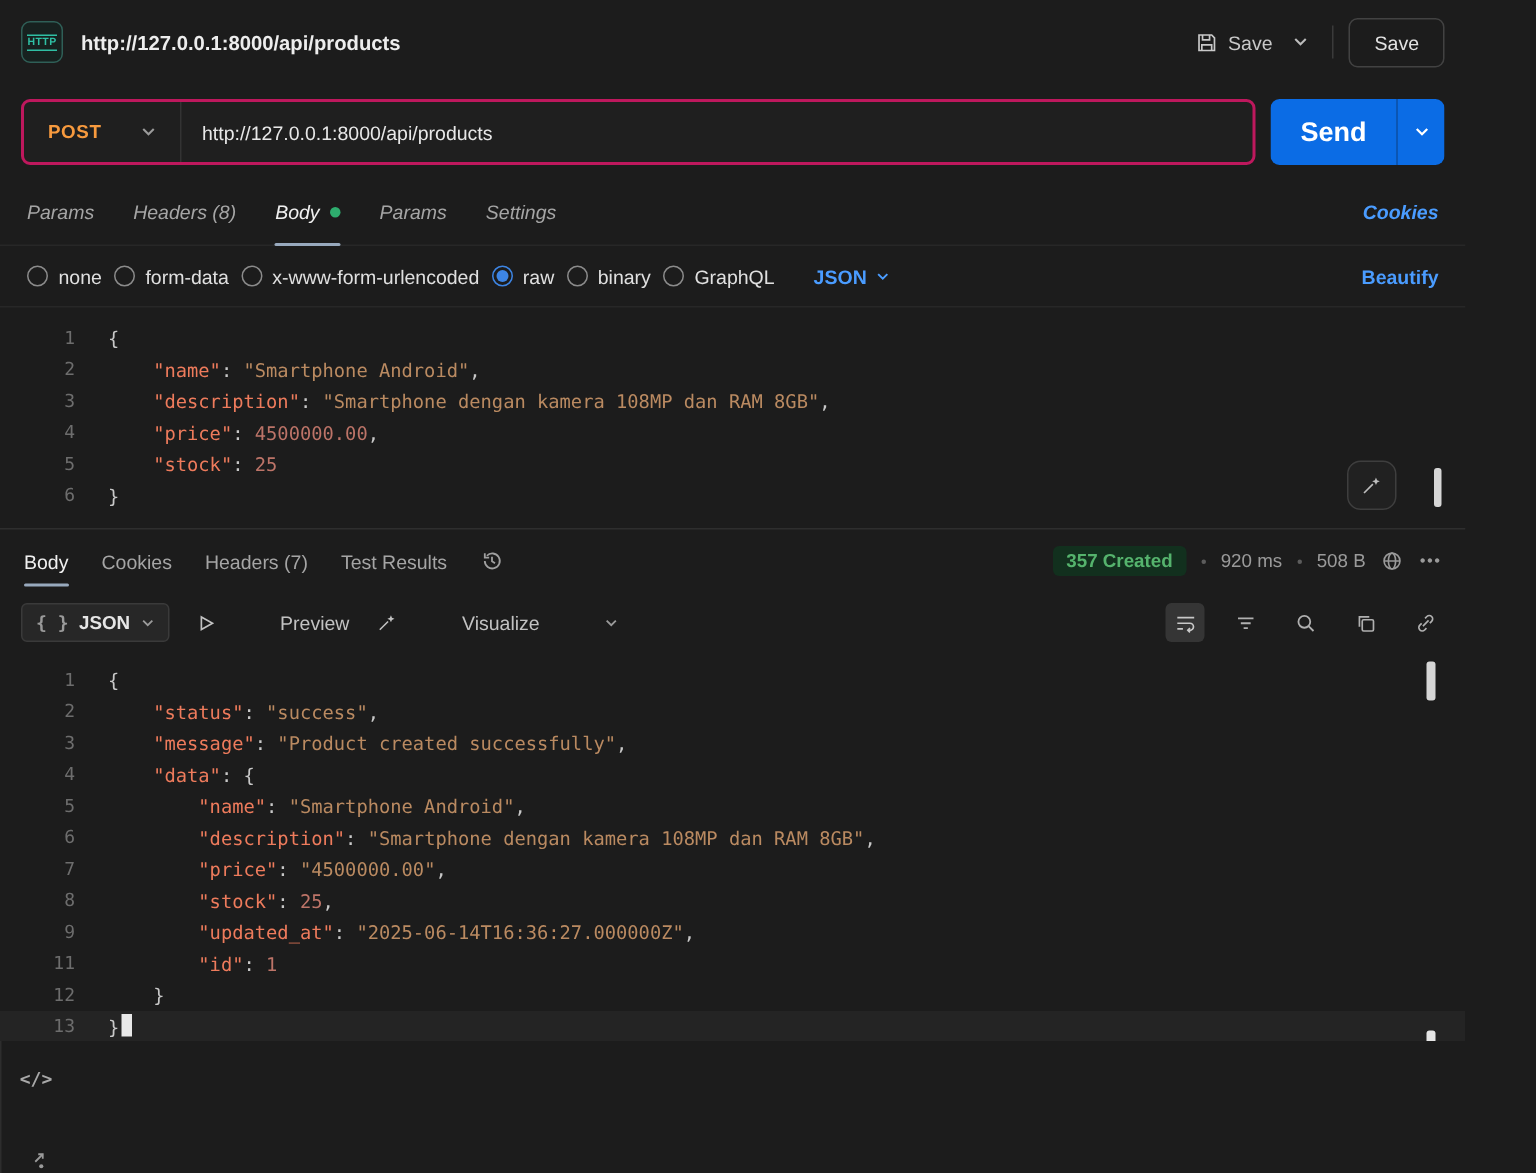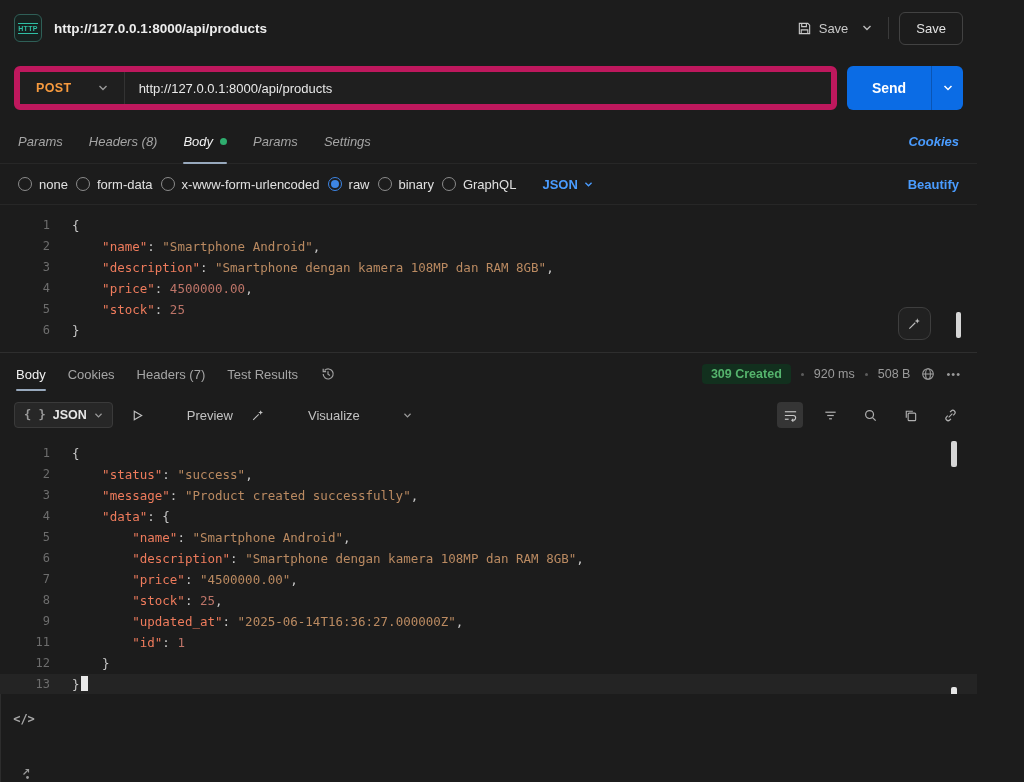--- a/index.html
+++ b/index.html
@@ -18,26 +18,26 @@
   .http-badge .txt{color:#2fbfa4;font-size:7px;font-weight:bold;letter-spacing:.3px;border-top:1px solid #2fbfa4;border-bottom:1px solid #2fbfa4;padding:1px 0;}
   .header-title{font-weight:700;font-size:13.5px;color:#ededed;}
   .header-right{margin-left:auto;display:flex;align-items:center;}
   .save-btn{color:#c9c9c9;padding:7px 8px;}
   .save-caret{padding:7px 6px;}
   .vdiv{width:1px;height:22px;background:#3a3a3a;margin:0 10px;}
   .share-btn{border:1px solid #424242;border-radius:6px;padding:8px 16px;color:#e2e2e2;}
 
   
   .url-row{height:64px;display:flex;align-items:center;padding:10px 14px;gap:10px;flex-shrink:0;}
-  .url-box{flex:1;height:44px;border:6px solid #be185d;border-radius:6px;background:#1f1f1f;display:flex;align-items:center;overflow:hidden;}
+  .url-box{flex:1;height:44px;border:2px solid #be185d;border-radius:6px;background:#1f1f1f;display:flex;align-items:center;overflow:hidden;}
   .method-select{display:flex;align-items:center;gap:26px;padding:0 16px;height:100%;border-right:1px solid #333;}
   .method-label{color:#f79a3e;font-weight:700;font-size:12.5px;letter-spacing:.4px;}
   .url-input{flex:1;background:transparent;border:0;outline:none;color:#e8e8e8;font-size:13px;padding:0 14px;font-family:"Liberation Sans",sans-serif;}
   .send-split{display:flex;height:44px;border-radius:6px;overflow:hidden;flex-shrink:0;}
-  .send-main{background:#0b6ce5;color:#fff;font-weight:600;font-size:14px;justify-content:center;width:84px;}
+  .send-main{background:#0b6ce5;color:#fff;font-weight:600;font-size:18px;justify-content:center;width:84px;}
   .send-caret{background:#0b6ce5;width:32px;justify-content:center;border-left:1px solid #0a55b4;}
 
   
   .req-tabs{height:44px;display:flex;align-items:center;padding:0 18px;border-bottom:1px solid #272727;flex-shrink:0;font-style:italic;}
   .tabs-list{display:flex;align-items:center;gap:26px;height:100%;}
   .tab{height:100%;display:flex;align-items:center;gap:7px;color:#a5a5a5;position:relative;}
   .tab.active{color:#f0f0f0;}
   .tab.active::after{content:"";position:absolute;left:0;right:0;bottom:-1px;height:2px;background:#98a9bd;border-radius:1px;}
   .tab-dot{width:7px;height:7px;border-radius:50%;background:#2ead6e;}
   .cookies-link{margin-left:auto;color:#4a9cff;font-weight:600;}
@@ -253,21 +253,21 @@
             <div class="resp-tab">Test Results</div>
           </div>
         <button>
           <svg width="16" height="16" viewBox="0 0 16 16" fill="none" stroke="#a0a0a0" stroke-width="1.2">
               <path d="M3.2 8a5 5 0 1 0 1.4-3.5"></path>
               <path d="M3.2 2.8v2.9h2.9"></path>
               <path d="M8 5.2V8.2l2 1.3"></path>
             </svg>
         </button>
         <div class="resp-meta">
-          <span class="status-badge">309 Created</span>
+          <span class="status-badge">357 Created</span>
           <span class="meta-dot"></span>
           <span class="meta-text">920 ms</span>
           <span class="meta-dot"></span>
           <span class="meta-text">508 B</span>
           <svg width="16" height="16" viewBox="0 0 16 16" fill="none" stroke="#9a9a9a" stroke-width="1.1">
               <circle cx="8" cy="8" r="5.3"></circle>
               <path d="M2.7 8h10.6"></path>
               <ellipse cx="8" cy="8" rx="2.4" ry="5.3"></ellipse>
             </svg>
           <span class="more-icon">•••</span>

